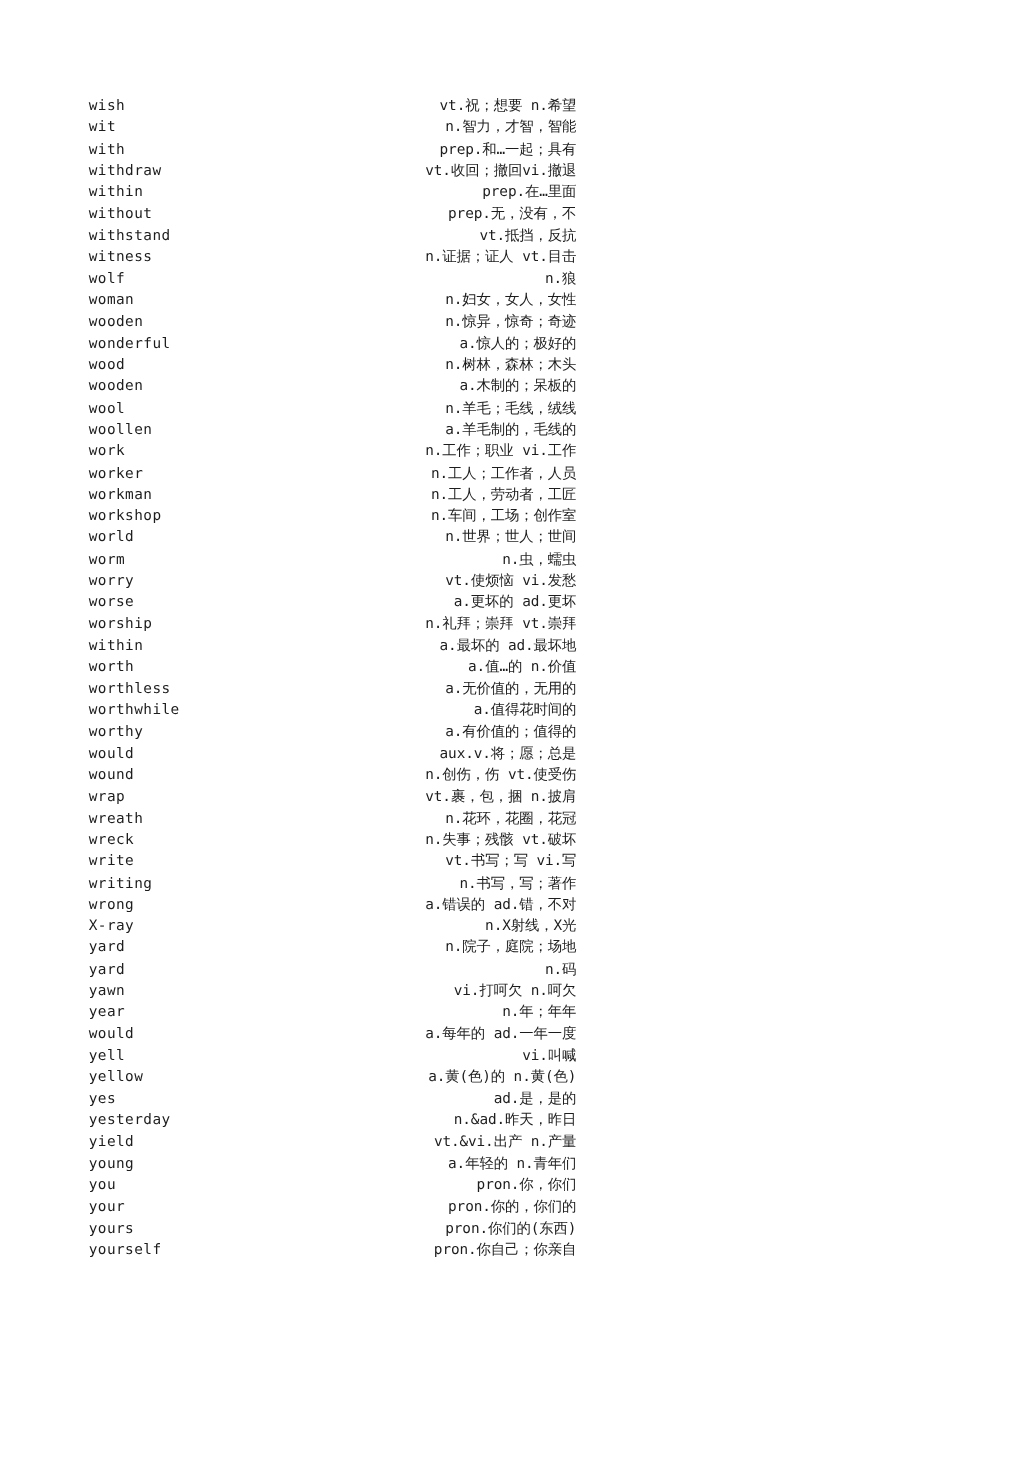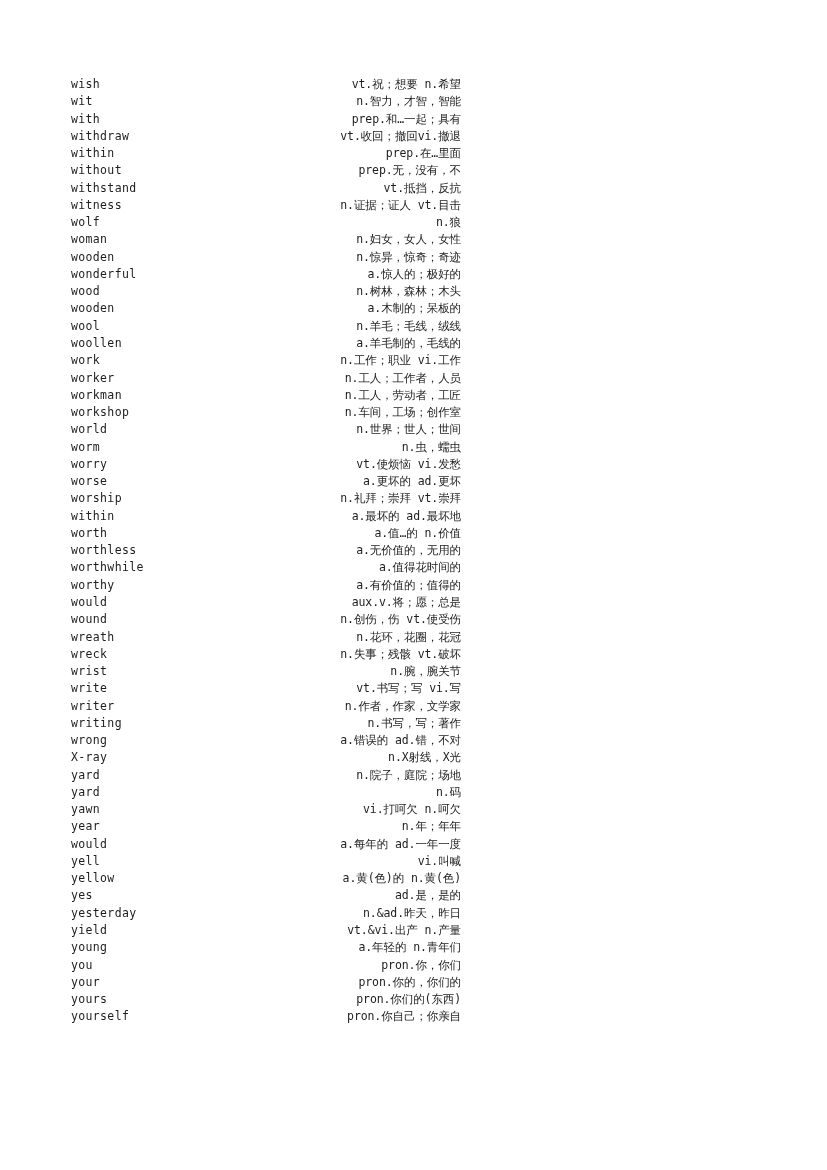--- a/index.html
+++ b/index.html
@@ -187,40 +187,36 @@
       </div>
       <div class="vocab-row">
         <span class="vocab-word">would</span>
         <span class="vocab-def">aux.v.将；愿；总是</span>
       </div>
       <div class="vocab-row">
         <span class="vocab-word">wound</span>
         <span class="vocab-def">n.创伤，伤 vt.使受伤</span>
       </div>
       <div class="vocab-row">
+        <span class="vocab-word">wrap</span>
+        <span class="vocab-def">vt.裹，包，捆 n.披肩</span>
+      </div>
+      <div class="vocab-row">
         <span class="vocab-word">wreath</span>
         <span class="vocab-def">n.花环，花圈，花冠</span>
       </div>
       <div class="vocab-row">
         <span class="vocab-word">wreck</span>
         <span class="vocab-def">n.失事；残骸 vt.破坏</span>
       </div>
       <div class="vocab-row">
-        <span class="vocab-word">wrist</span>
-        <span class="vocab-def">n.腕，腕关节</span>
-      </div>
-      <div class="vocab-row">
         <span class="vocab-word">write</span>
         <span class="vocab-def">vt.书写；写 vi.写</span>
       </div>
       <div class="vocab-row">
-        <span class="vocab-word">writer</span>
-        <span class="vocab-def">n.作者，作家，文学家</span>
-      </div>
-      <div class="vocab-row">
         <span class="vocab-word">writing</span>
         <span class="vocab-def">n.书写，写；著作</span>
       </div>
       <div class="vocab-row">
         <span class="vocab-word">wrong</span>
         <span class="vocab-def">a.错误的 ad.错，不对</span>
       </div>
       <div class="vocab-row">
         <span class="vocab-word">X-ray</span>
         <span class="vocab-def">n.X射线，X光</span>

